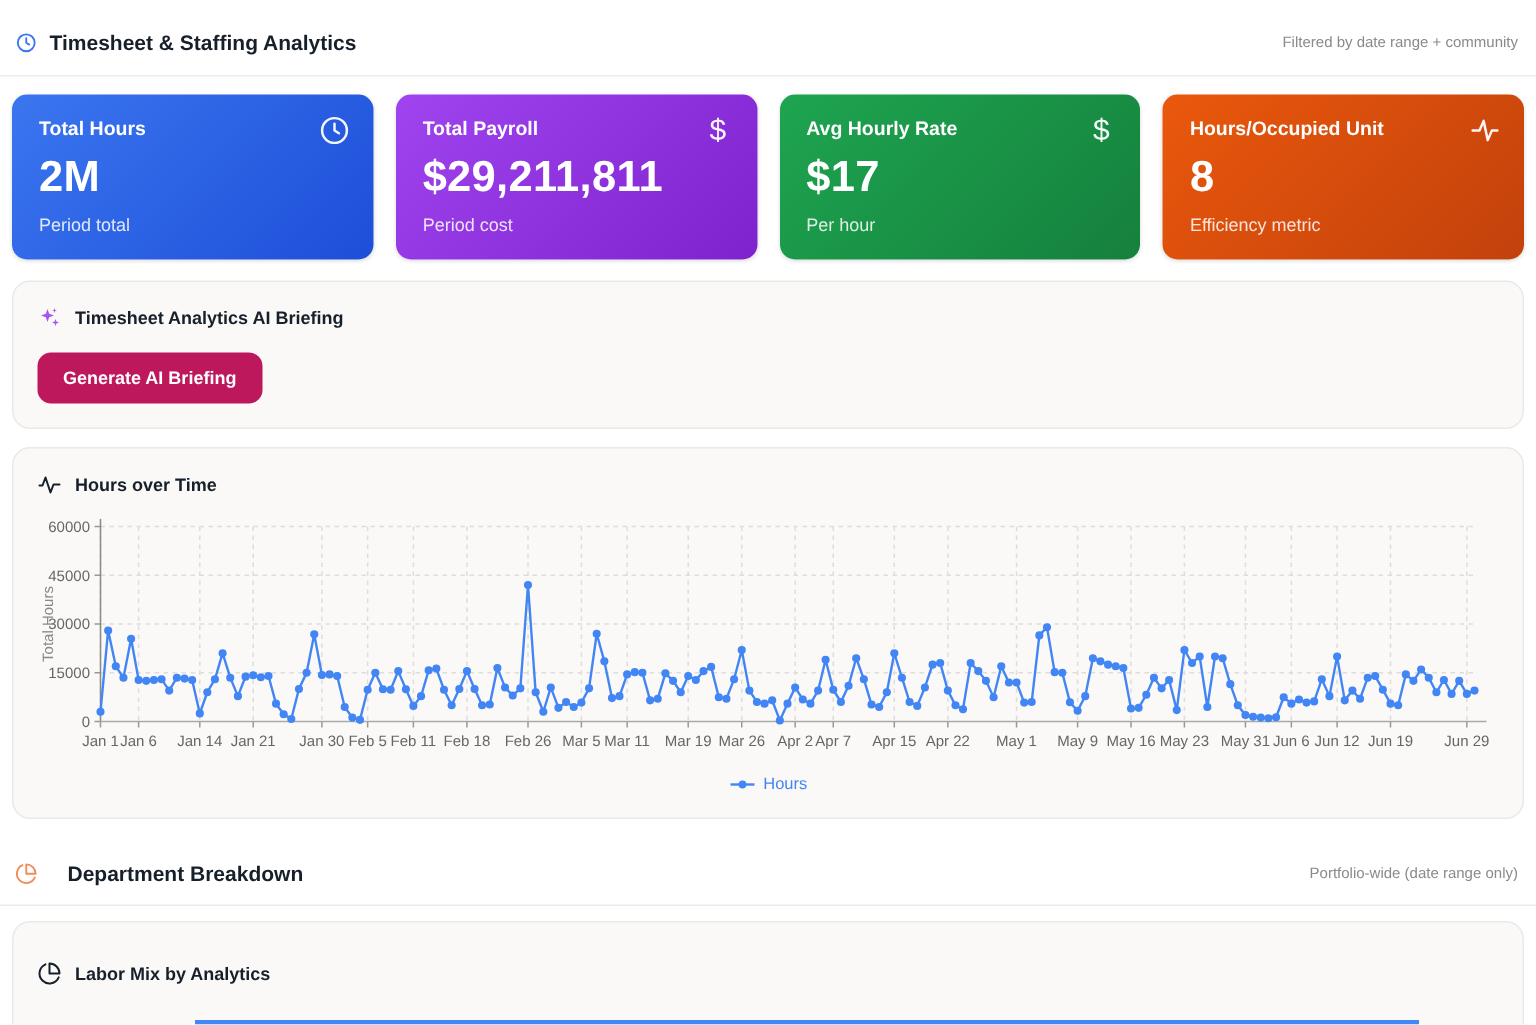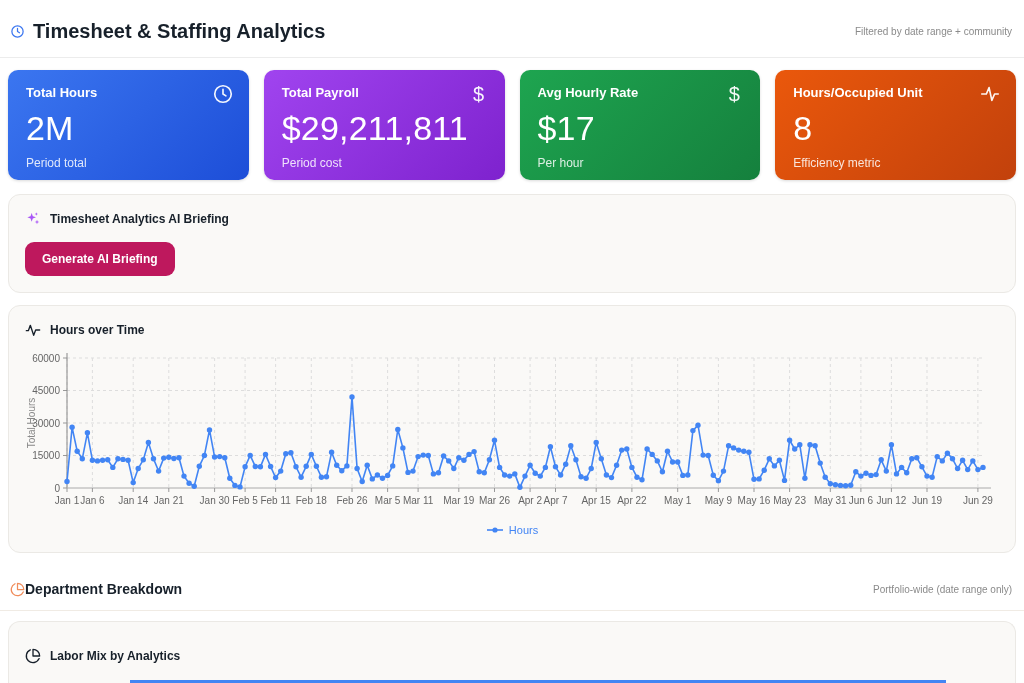--- a/index.html
+++ b/index.html
@@ -2,30 +2,30 @@
 <html><head>
 <meta charset="utf-8">
 <style>
   * { box-sizing: border-box; margin: 0; padding: 0; }
   html,body { width:1024px; height:683px; overflow:hidden; background:#fff;
     font-family:"Liberation Sans", sans-serif; color:#1a1a1a; position:relative; }
 
   
   .top-header { display:flex; justify-content:space-between; align-items:center;
     padding:20px 12px 14px 10px; border-bottom:1px solid #ececec; }
-  .header-title { display:flex; align-items:center; gap:8px; font-size:20px; font-weight:bold; color:#17202a; }
+  .header-title { display:flex; align-items:center; gap:8px; font-size:14px; font-weight:bold; color:#17202a; }
   .header-title .ic { display:inline-flex; width:15px; height:15px; }
   .filter-note { font-size:10px; color:#8a8a8a; }
 
   
   .cards-row { display:flex; gap:15px; padding:12px 8px 6px 8px; }
   .kpi-card { flex:1; height:110px; border-radius:10px; padding:15px 18px; color:#fff;
     position:relative; box-shadow:0 1px 3px rgba(0,0,0,.15); }
   .kpi-title { font-size:13px; font-weight:bold; }
-  .kpi-value { font-size:34px; font-weight:normal; margin-top:9px; letter-spacing:.2px; }
+  .kpi-value { font-size:29px; font-weight:bold; margin-top:9px; letter-spacing:.2px; }
   .kpi-sub { font-size:12px; margin-top:8px; opacity:.85; }
   .kpi-icon { position:absolute; top:13px; right:15px; width:22px; height:22px; opacity:.95; }
   .kpi-icon svg { width:100%; height:100%; }
   .kpi-icon .dollar { font-size:20px; font-weight:400; line-height:22px; display:block; text-align:center; }
 
   
   .section-card { margin:8px 8px 12px 8px; background:#faf9f7; border:1px solid #ebe9e5;
     border-radius:12px; padding:16px 16px; }
   .section-title { display:flex; align-items:center; gap:9px; font-size:12px; font-weight:bold; color:#17202a; }
   .section-title .ic { display:inline-flex; width:16px; height:16px; }
@@ -37,21 +37,21 @@
   
   .chart-wrap { margin-top:12px; }
   .chart-wrap svg { display:block; }
   .legend-row { display:flex; justify-content:center; align-items:center; gap:6px; margin-top:2px; }
   .legend-item { display:flex; align-items:center; gap:5px; cursor:pointer; }
   .legend-label { font-size:11px; color:#4285f4; }
 
   
   .sub-header { display:flex; justify-content:space-between; align-items:center;
     padding:16px 12px 13px 10px; border-bottom:1px solid #f0ebe4; }
-  .sub-header .title { display:flex; align-items:center; gap:0; font-size:14px; font-weight:bold; color:#17202a; }
+  .sub-header .title { display:flex; align-items:center; gap:20px; font-size:14px; font-weight:bold; color:#17202a; }
   .sub-header .ic { display:inline-flex; width:15px; height:15px; }
   .sub-note { font-size:10px; color:#8a8a8a; }
 
   .labor-card { margin:10px 8px 0 8px; background:#faf9f7; border:1px solid #ebe9e5;
     border-radius:12px 12px 0 0; border-bottom:none; padding:26px 16px; height:76px; }
 
   .labor-bar-partial { position:absolute; left:130px; width:816px; height:3px; bottom:0; background:#4285f4; }
 </style>
 </head>
 <body>

